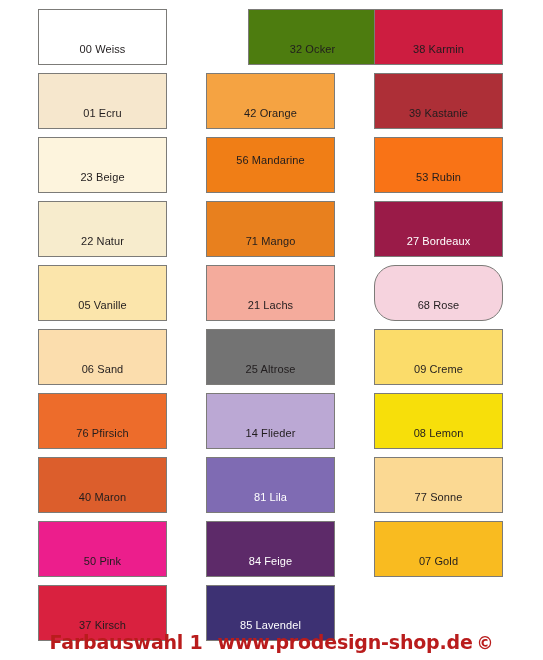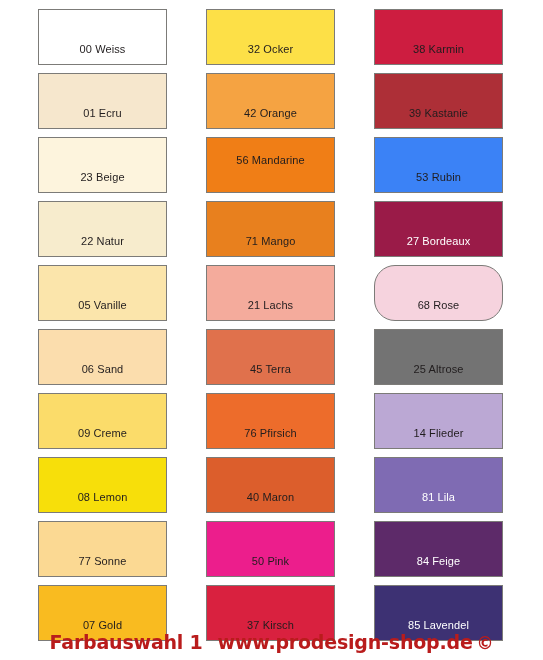--- a/index.html
+++ b/index.html
@@ -76,42 +76,42 @@
 </style>
 </head>
 <body>
 
 <div id="page">
 
   <div id="swatch-grid">
       <div class="swatch dark-text" style="background: rgb(255, 255, 255);">
         <span class="swatch-label">00 Weiss</span>
       </div>
-      <div class="swatch dark-text" style="background: #fde047;">
+      <div class="swatch dark-text" style="background: #4d7c0f; margin-left: 42px;">
         <span class="swatch-label">32 Ocker</span>
       </div>
       <div class="swatch dark-text" style="background: rgb(205, 29, 64);">
         <span class="swatch-label">38 Karmin</span>
       </div>
       <div class="swatch dark-text" style="background: rgb(246, 231, 205);">
         <span class="swatch-label">01 Ecru</span>
       </div>
       <div class="swatch dark-text" style="background: rgb(245, 163, 66);">
         <span class="swatch-label">42 Orange</span>
       </div>
       <div class="swatch dark-text" style="background: rgb(173, 47, 55);">
         <span class="swatch-label">39 Kastanie</span>
       </div>
       <div class="swatch dark-text" style="background: rgb(253, 244, 221);">
         <span class="swatch-label">23 Beige</span>
       </div>
       <div class="swatch dark-text" style="background: rgb(240, 126, 22); align-items: center;">
         <span class="swatch-label">56 Mandarine</span>
       </div>
-      <div class="swatch dark-text" style="background: #3b82f6;">
+      <div class="swatch dark-text" style="background: #f97316;">
         <span class="swatch-label">53 Rubin</span>
       </div>
       <div class="swatch dark-text" style="background: rgb(247, 236, 205);">
         <span class="swatch-label">22 Natur</span>
       </div>
       <div class="swatch dark-text" style="background: rgb(232, 128, 30);">
         <span class="swatch-label">71 Mango</span>
       </div>
       <div class="swatch light-text" style="background: rgb(154, 27, 72);">
         <span class="swatch-label">27 Bordeaux</span>
@@ -120,23 +120,20 @@
         <span class="swatch-label">05 Vanille</span>
       </div>
       <div class="swatch dark-text" style="background: rgb(244, 171, 156);">
         <span class="swatch-label">21 Lachs</span>
       </div>
       <div class="swatch dark-text" style="background: rgb(246, 211, 222); border-radius: 21px;">
         <span class="swatch-label">68 Rose</span>
       </div>
       <div class="swatch dark-text" style="background: rgb(251, 221, 173);">
         <span class="swatch-label">06 Sand</span>
-      </div>
-      <div class="swatch dark-text" style="background: rgb(224, 113, 76);">
-        <span class="swatch-label">45 Terra</span>
       </div>
       <div class="swatch dark-text" style="background: #737373; justify-content: center;">
         <span class="swatch-label">25 Altrose</span>
       </div>
       <div class="swatch dark-text" style="background: rgb(251, 220, 106);">
         <span class="swatch-label">09 Creme</span>
       </div>
       <div class="swatch dark-text" style="background: rgb(237, 108, 43);">
         <span class="swatch-label">76 Pfirsich</span>
       </div>

